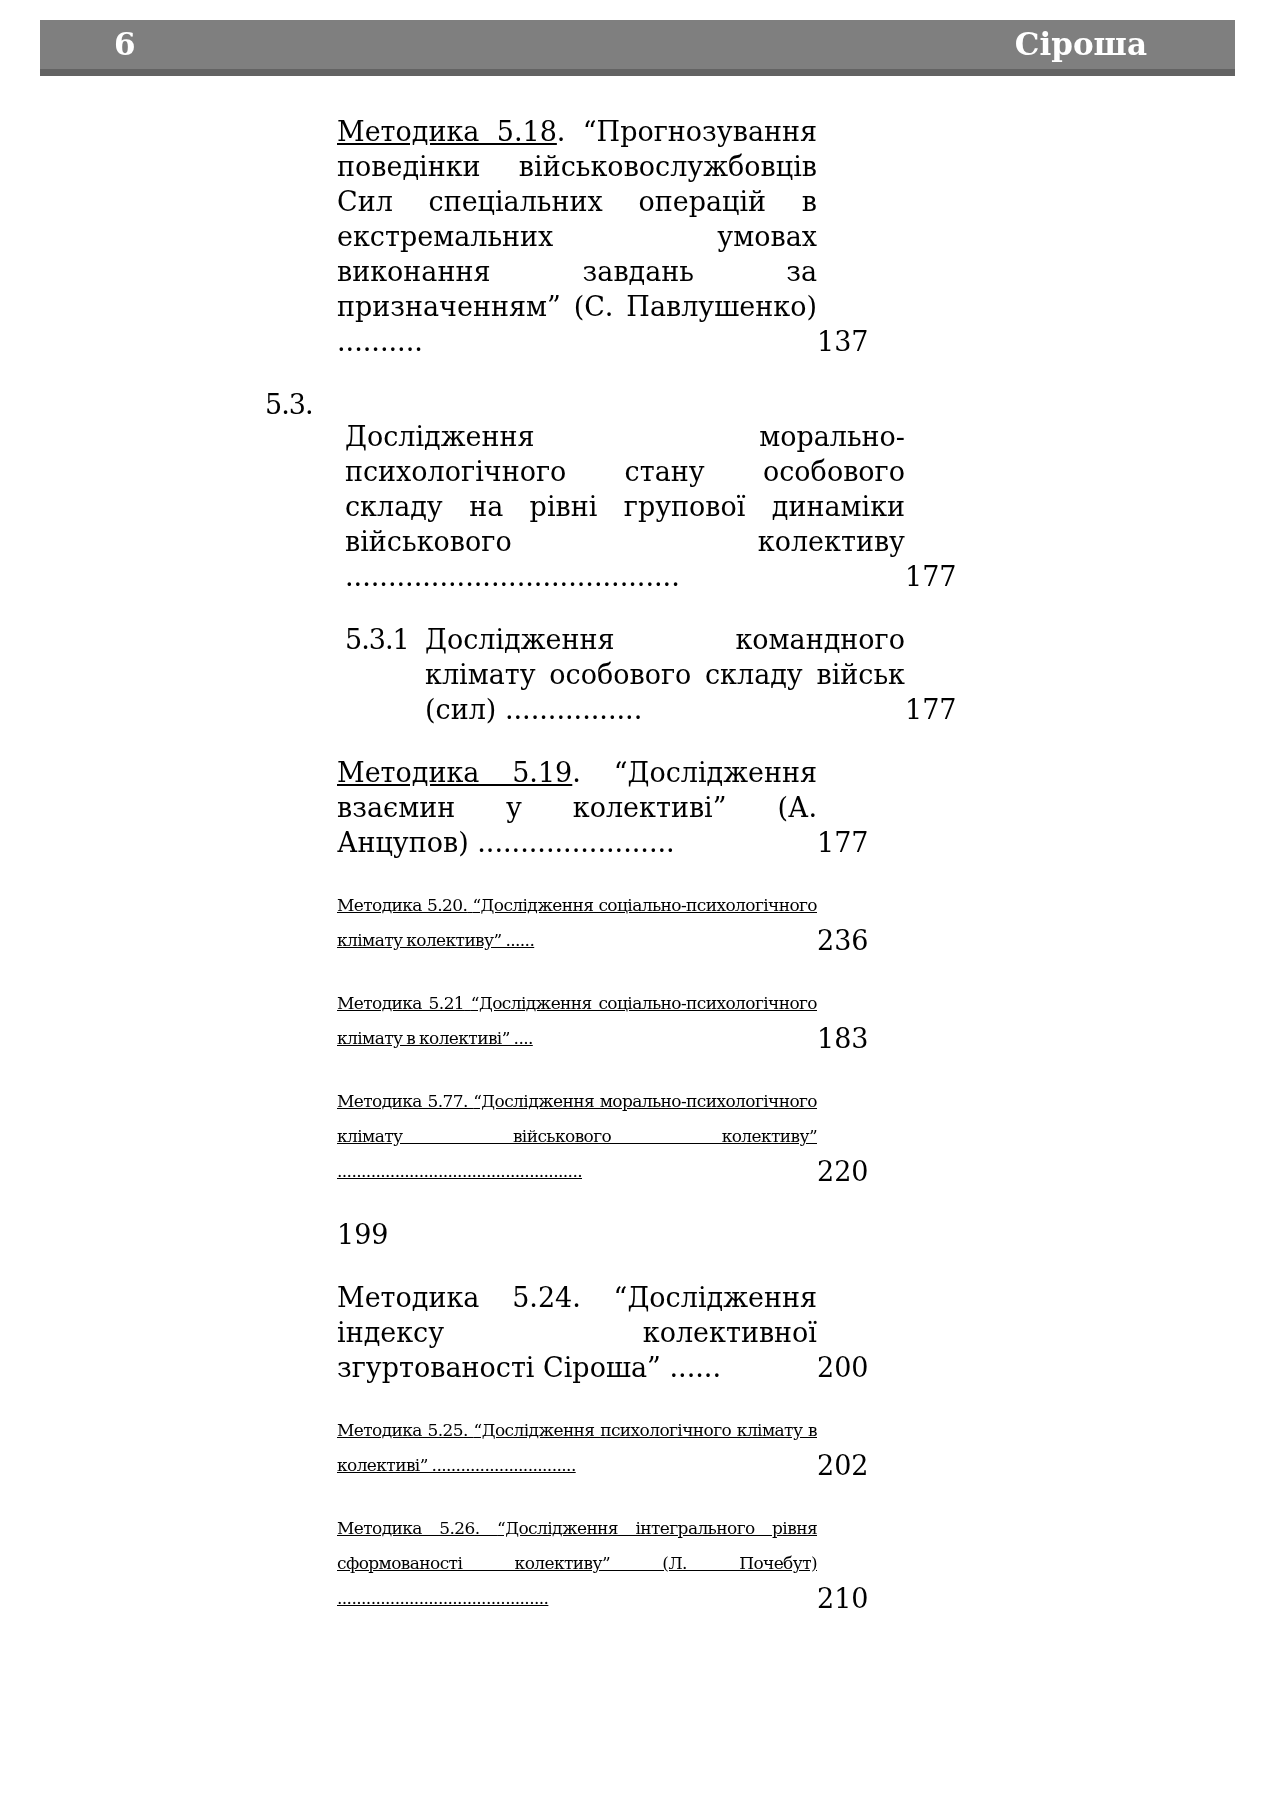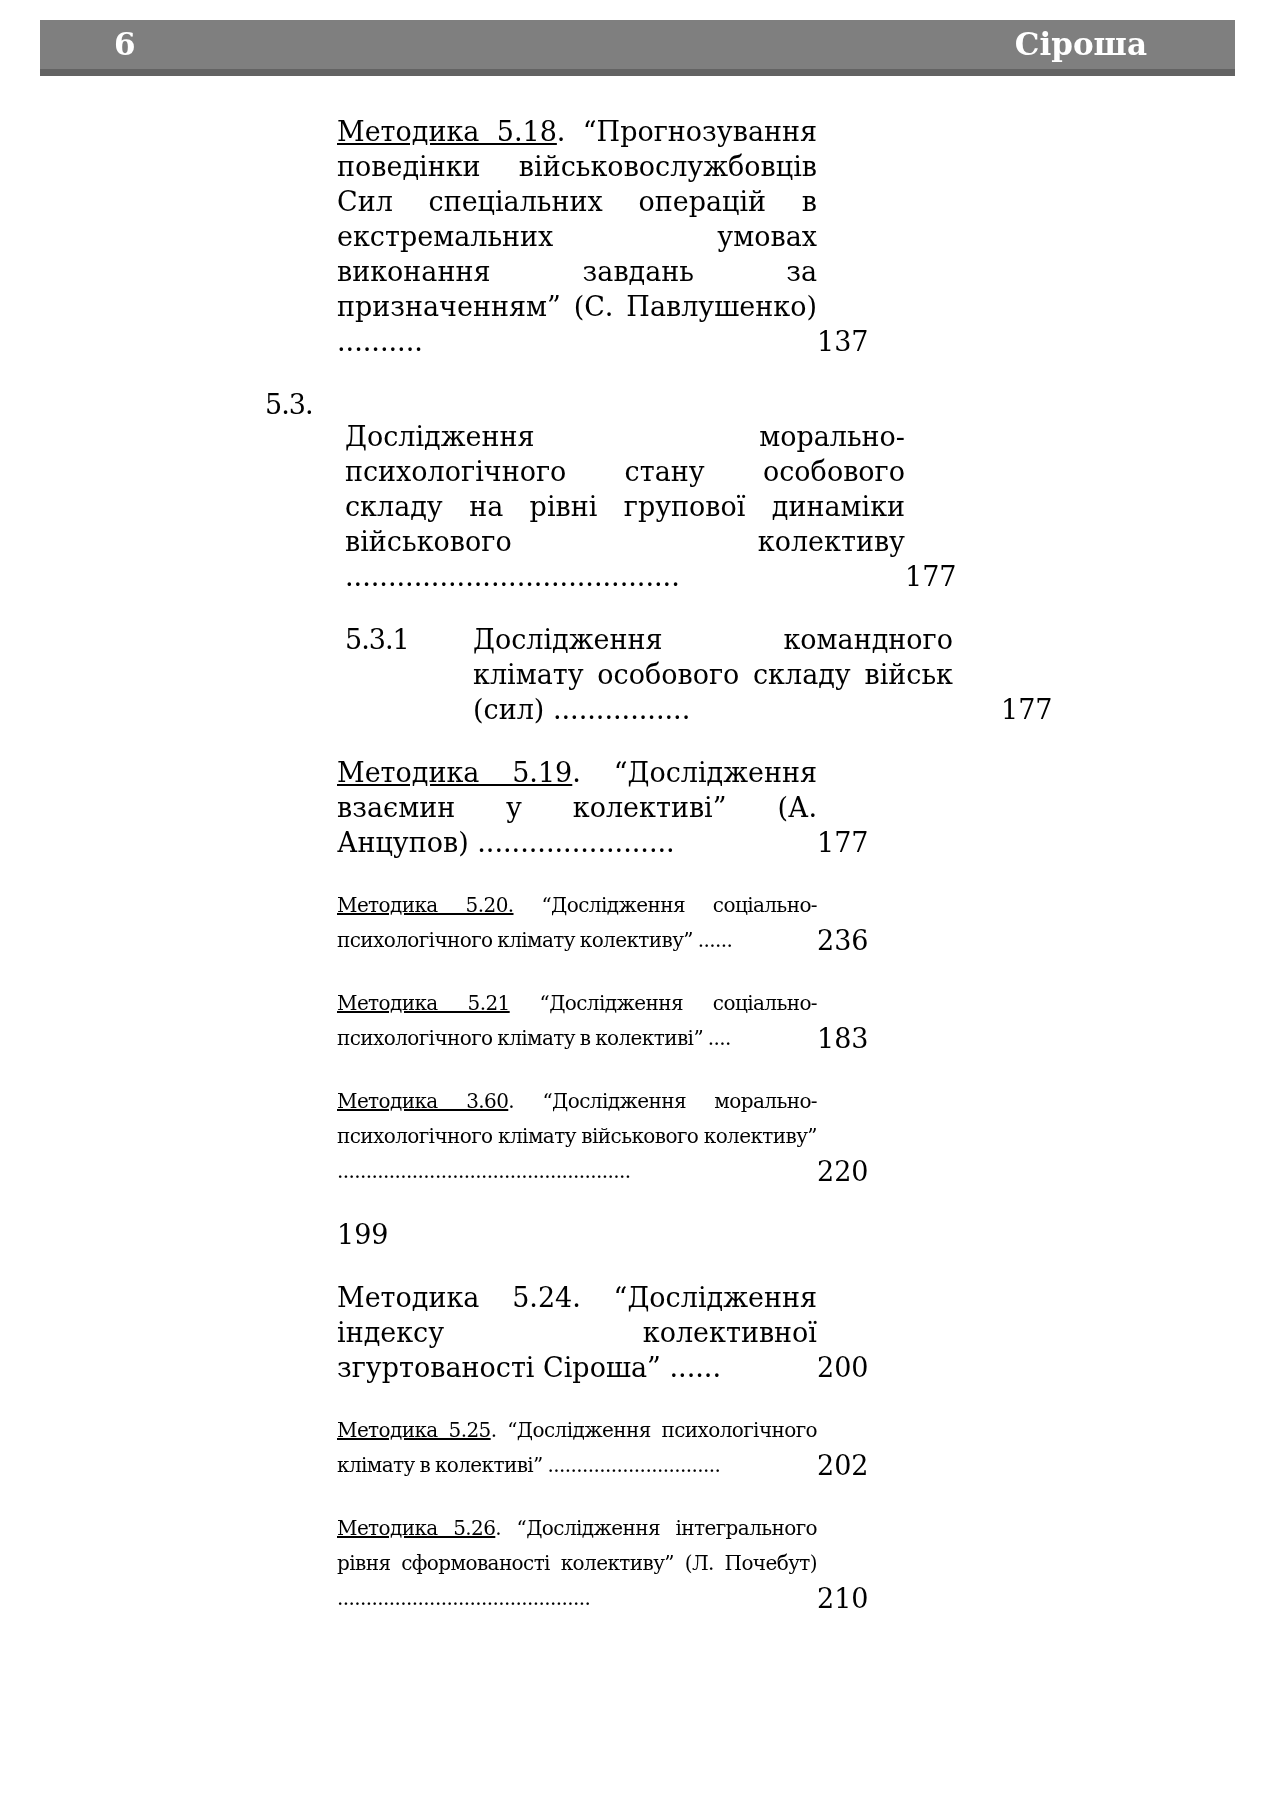--- a/index.html
+++ b/index.html
@@ -45,31 +45,32 @@
   .row .num {
     flex:0 0 80px;
     letter-spacing:-1px;
   }
   .row .text {
     flex:0 0 480px;
     text-align:justify;
     text-align-last:left;
   }
   .row.l1 .text { flex:0 0 560px;margin-top:32px; }
-  .row.l2 { margin-left:80px;gap:48px; }
+  .row.l2 { margin-left:80px; }
   .row.l3 { margin-left:72px; }
   .row .page-no {
     flex:1 1 auto;
     text-align:left;
     align-self:flex-end;
   }
   .row.condensed .text {
-    font-size:20px;
+    font-size:17px;
     letter-spacing:-0.6px;
     word-spacing:-1px;
+    text-decoration:underline;
   }
   .lead.u { text-decoration:underline; }
 </style>
 </head>
 <body>
 
 <div class="page">
 
   <div class="header-bar">
     <span class="pagenum">6</span>
@@ -115,21 +116,21 @@
       <div class="row l3 condensed">
 
       <div class="text">
         <span class="lead u">Методика 5.21</span><span class="sep"> </span><span class="body-text">“Дослідження соціально-психологічного клімату в колективі” ....</span>
       </div>
       <div class="page-no">183</div>
     </div>
       <div class="row l3 condensed">
 
       <div class="text">
-        <span class="lead u">Методика 3.60</span><span class="sep">. </span><span class="body-text">“Дослідження морально-психологічного клімату військового колективу” ...................................................</span>
+        <span class="lead u">Методика 5.77</span><span class="sep">. </span><span class="body-text">“Дослідження морально-психологічного клімату військового колективу” ...................................................</span>
       </div>
       <div class="page-no">220</div>
     </div>
       <div class="row l3 condensed">
 
       <div class="page-no">199</div>
     </div>
       <div class="row l3">
 
       <div class="text">

